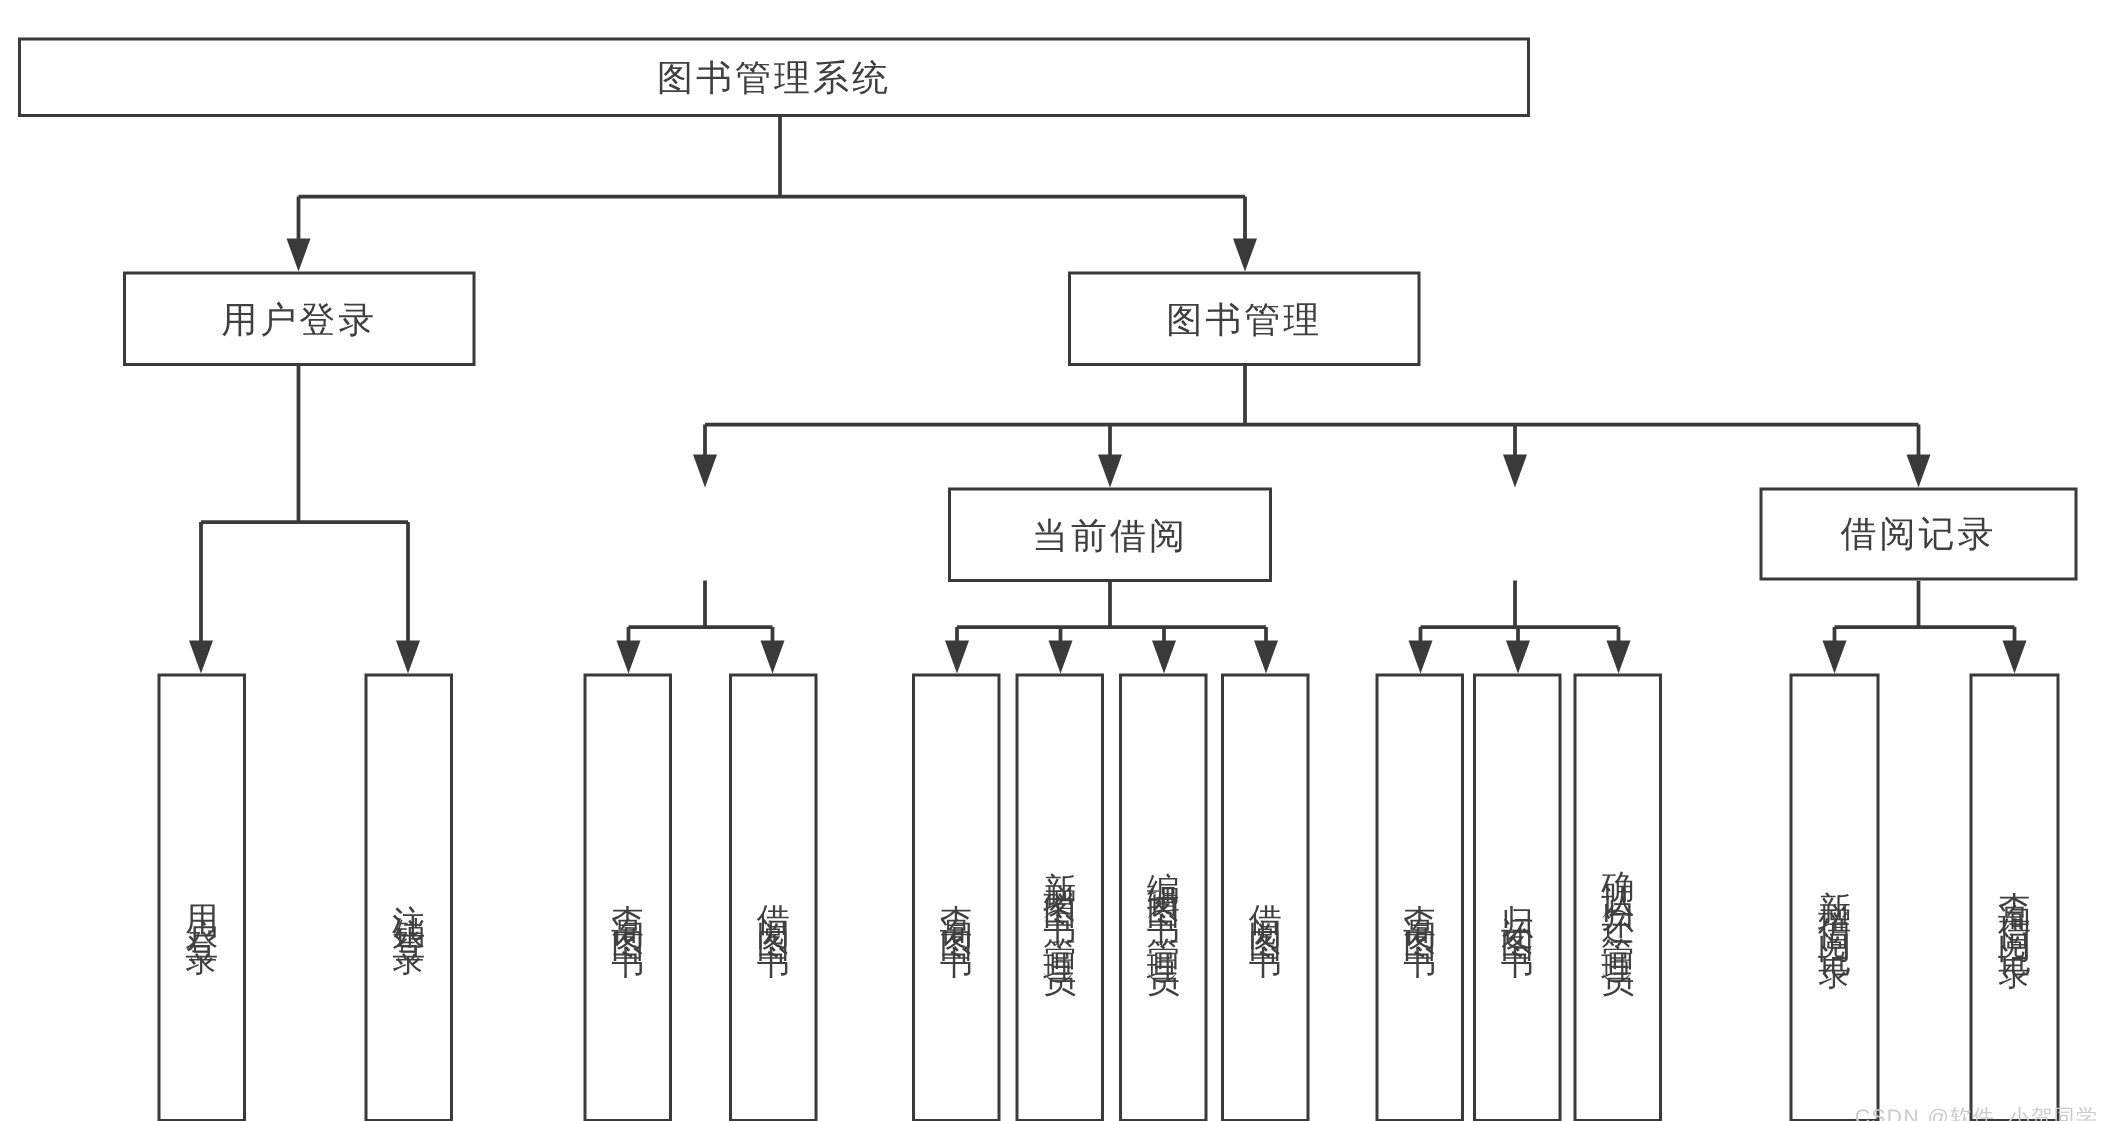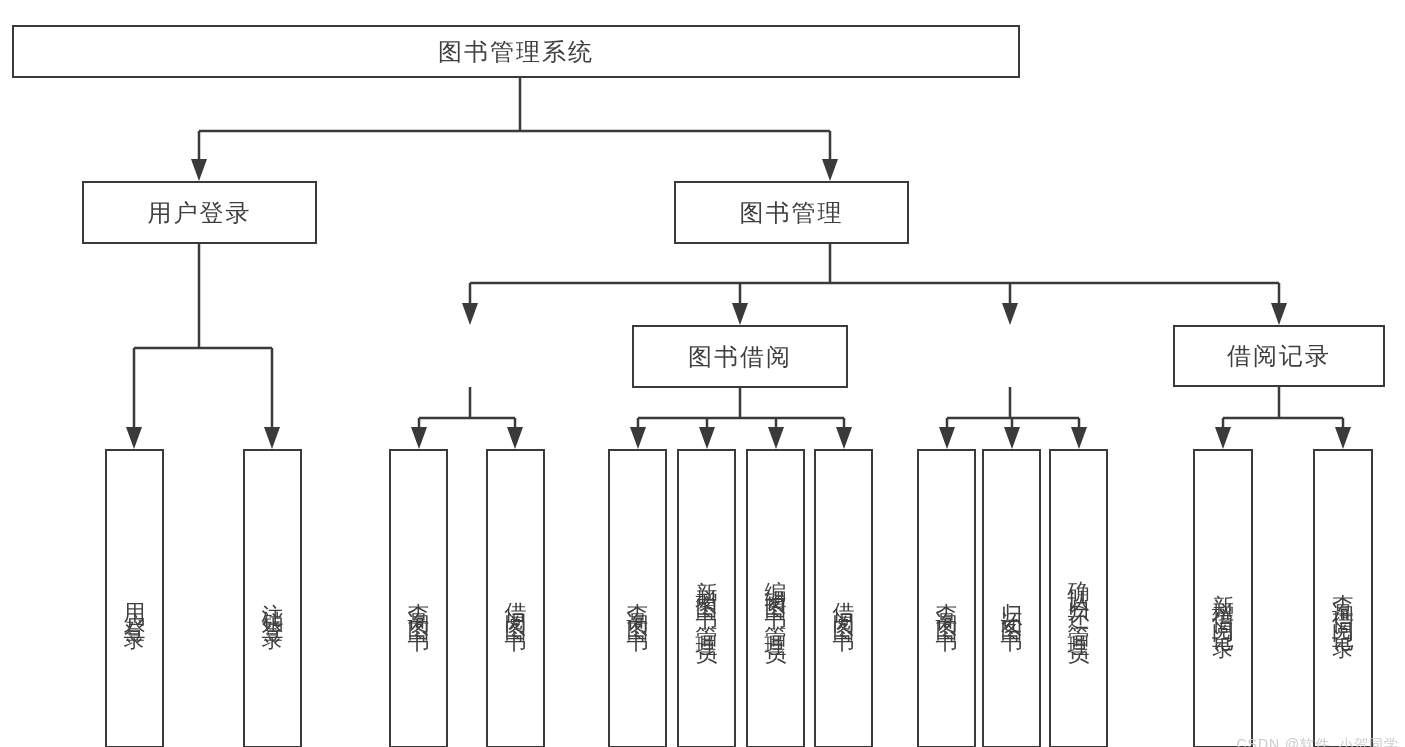--- a/index.html
+++ b/index.html
@@ -88,23 +88,23 @@
       <polygon points="1004,415 1020,415 1012,437"></polygon>
       <polygon points="1071,415 1087,415 1079,437"></polygon>
       <polygon points="1215,415 1231,415 1223,437"></polygon>
       <polygon points="1335,415 1351,415 1343,437"></polygon>
     </g>
   </svg>
 
   <div class="node hlabel" style="left:12px;top:13px;width:1008px;height:53px">图书管理系统</div>
 
   <div class="node hlabel" style="left:82px;top:169px;width:235px;height:63px">用户登录</div>
-  <div class="node hlabel" style="left:674px;top:169px;width:235px;height:63px">图书管理</div>
+  <div class="node hlabel" style="left:712px;top:169px;width:235px;height:63px">图书管理</div>
 
-  <div class="node hlabel" style="left:632px;top:313px;width:216px;height:63px">图书借阅</div>
+  <div class="node hlabel" style="left:632px;top:313px;width:216px;height:63px">当前借阅</div>
   <div class="node hlabel" style="left:1173px;top:313px;width:212px;height:62px">借阅记录</div>
 
   <div class="node leaf" style="left:105px;top:437px;width:59px;height:299px">
     <span class="vt">用户登录</span>
   </div>
   <div class="node leaf" style="left:243px;top:437px;width:59px;height:299px">
     <span class="vt">注销登录</span>
   </div>
 
   <div class="node leaf" style="left:389px;top:437px;width:59px;height:299px">

